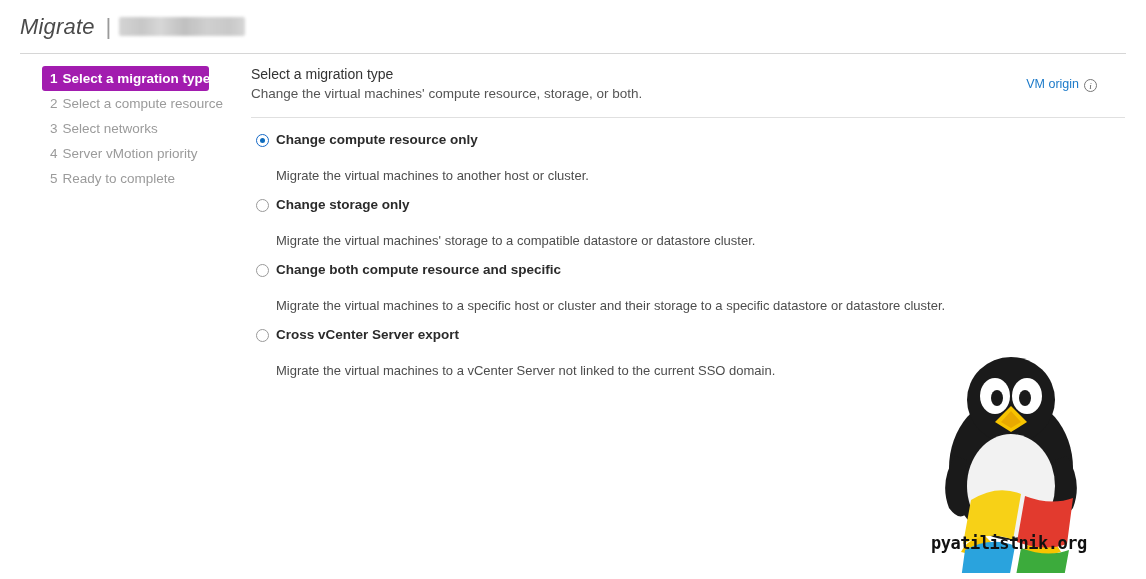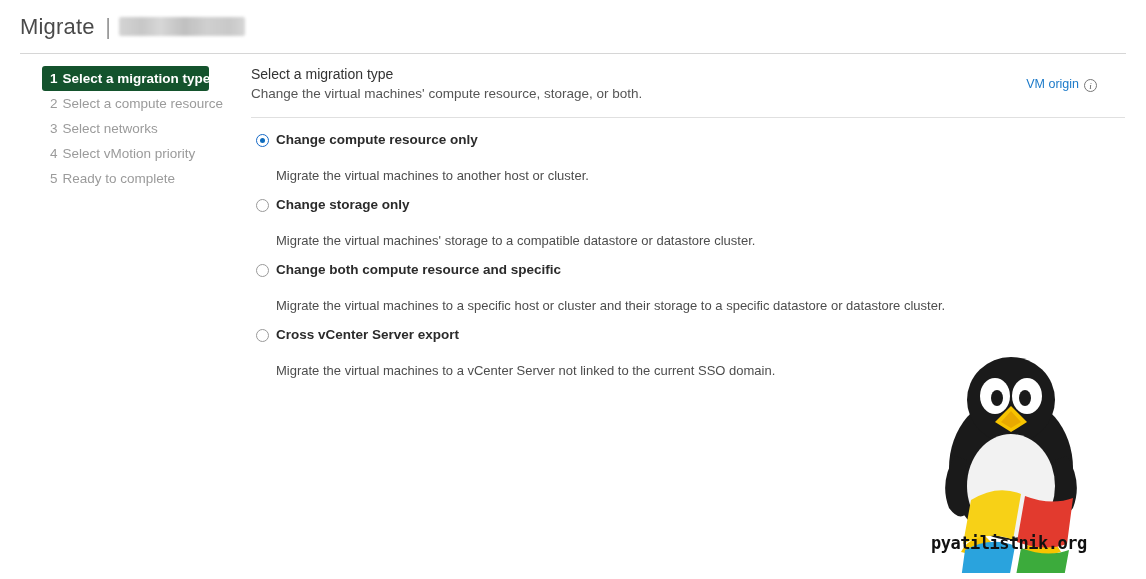--- a/index.html
+++ b/index.html
@@ -18,20 +18,21 @@
     background: #ffffff;
   }
 
   
   .title-bar {
     position: absolute;
     left: 0; top: 0;
     width: 1146px;
     height: 55px;
     padding: 14px 0 0 20px;
+    font-style: italic;
   }
   .title-text {
     font-size: 22px;
     font-weight: 400;
     color: #4a4a4a;
     letter-spacing: 0.2px;
     display: inline-block;
     vertical-align: middle;
   }
   .title-sep {
@@ -73,21 +74,21 @@
   .step {
     height: 25px;
     line-height: 25px;
     padding-left: 8px;
     font-size: 13.5px;
     color: #9b9b9b;
     white-space: nowrap;
   }
   .step .num { margin-right: 5px; }
   .step.active {
-    background: #14532d;
+    background: #a21caf;
     color: #ffffff;
     font-weight: bold;
     width: 167px;
     border-radius: 3px;
   }
 
   
   .content {
     position: absolute;
     left: 251px; top: 66px;
@@ -215,21 +216,21 @@
     <div class="step active">
       <span class="num">1</span><span>Select a migration type</span>
     </div>
     <div class="step">
       <span class="num">2</span><span>Select a compute resource</span>
     </div>
     <div class="step">
       <span class="num">3</span><span>Select networks</span>
     </div>
     <div class="step">
-      <span class="num">4</span><span>Select vMotion priority</span>
+      <span class="num">4</span><span>Server vMotion priority</span>
     </div>
     <div class="step">
       <span class="num">5</span><span>Ready to complete</span>
     </div>
   </div>
 
   <div class="content">
     <p class="content-head">Select a migration type</p>
     <p class="content-sub">Change the virtual machines' compute resource, storage, or both.</p>
     <div class="vm-origin">

